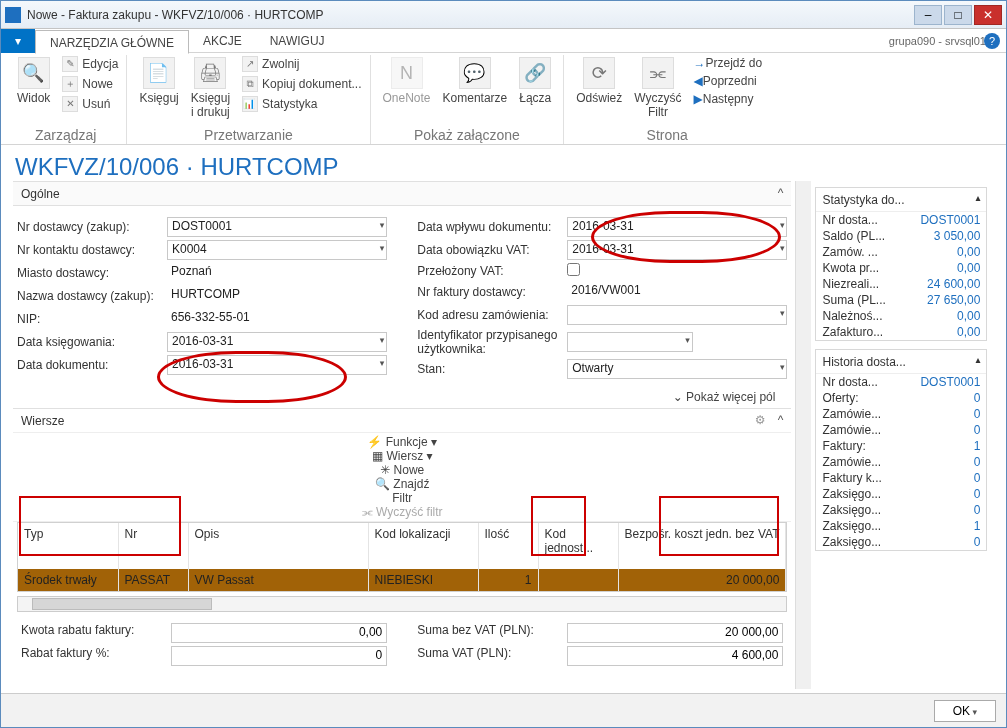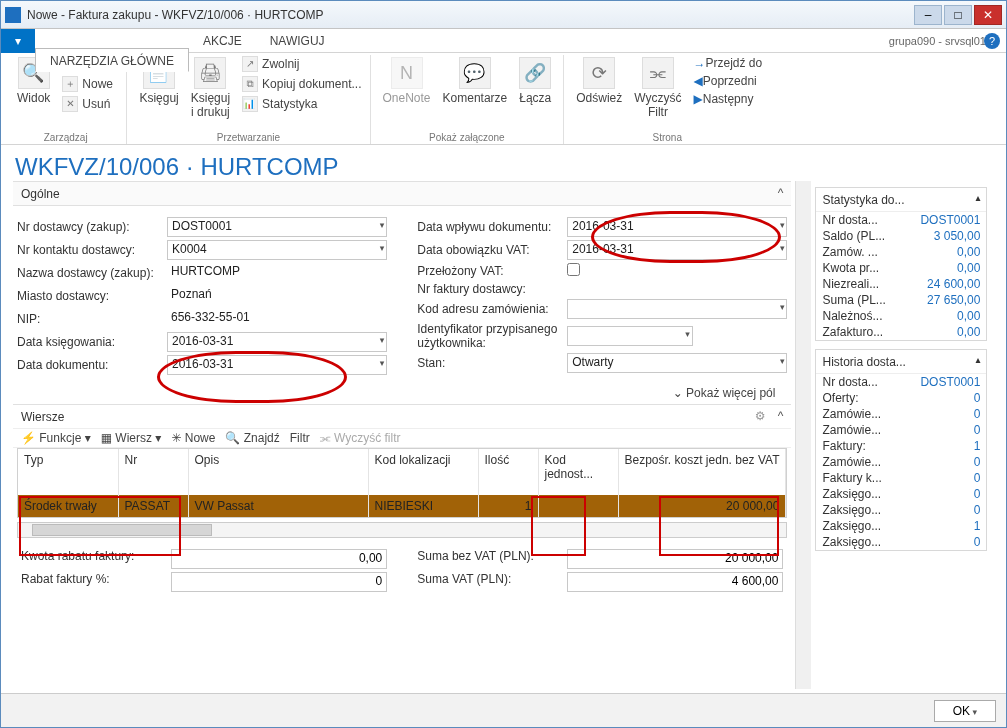--- a/index.html
+++ b/index.html
@@ -8,27 +8,27 @@
 .titlebar { height: 28px; background: linear-gradient(#f4f8fc,#e6edf5); display: flex; align-items: center; padding: 0 4px; border-bottom: 1px solid #c4c4c4; }
 .titlebar .app-icon { width: 16px; height: 16px; background: #1e6fbf; margin-right: 6px; }
 .titlebar .title-text { flex: 1; color: #333; }
 .titlebar .winbtns { display: flex; }
 .titlebar .winbtn { width: 28px; height: 20px; background: #cbd9ea; margin-left: 2px; text-align: center; line-height: 18px; border: 1px solid #9cb4cd; }
 .titlebar .winbtn.close { background: #c9302c; color: #fff; border-color: #a02722; }
 
 .menubar { height: 24px; display: flex; align-items: center; border-bottom: 1px solid #d4d4d4; position: relative; }
 .menubar .dropdown { width: 34px; height: 24px; background: #0072c6; color: #fff; text-align: center; line-height: 24px; }
 .menubar .mtab { padding: 0 14px; height: 24px; line-height: 24px; color: #444; }
-.menubar .mtab.active { border: 1px solid #bbb; border-bottom: 1px solid #fff; background: #fff; position: relative; top: 19px; }
+.menubar .mtab.active { border: 1px solid #bbb; border-bottom: 1px solid #fff; background: #fff; position: relative; top: 1px; }
 .menubar .userinfo { position: absolute; right: 20px; color: #666; font-size: 11px; }
 .menubar .help { position: absolute; right: 6px; width: 16px; height: 16px; border-radius: 8px; background: #1e6fbf; color: #fff; text-align: center; line-height: 16px; font-size: 11px; }
 
 .ribbon { height: 92px; background: #fff; border-bottom: 1px solid #d4d4d4; display: flex; padding: 2px 4px 0 4px; }
 .ribbon-group { border-right: 1px solid #e0e0e0; padding: 0 6px; display: flex; flex-direction: column; justify-content: space-between; }
-.ribbon-group .grp-label { text-align: center; color: #777; font-size: 10px; padding: 1px 0; }
+.ribbon-group .grp-label { text-align: center; color: #777; font-size: 14px; padding: 1px 0; }
 .ribbon-group .grp-body { flex: 1; display: flex; align-items: flex-start; }
 .rbtn-big { display: flex; flex-direction: column; align-items: center; padding: 2px 6px; color: #444; cursor: pointer; }
 .rbtn-big .ico { width: 32px; height: 32px; margin-bottom: 2px; display: flex; align-items: center; justify-content: center; font-size: 18px; color: #777; background: #f2f2f2; border: 1px solid #ddd; }
 .rbtn-small { display: flex; align-items: center; padding: 1px 2px; color: #444; cursor: pointer; font-size: 11px; }
 .rbtn-small .ico-s { width: 16px; height: 16px; margin-right: 4px; background: #f2f2f2; border: 1px solid #ddd; display: inline-block; font-size: 10px; text-align: center; line-height: 14px; color: #777; }
 .rcol { display: flex; flex-direction: column; gap: 2px; }
 
 .page-header { padding: 8px 14px; font-size: 24px; color: #1e6fbf; }
 
 .main-area { position: absolute; top: 180px; left: 0; right: 0; bottom: 38px; display: flex; }
@@ -46,21 +46,21 @@
 .field .val.noborder { border: none; background: transparent; }
 .field .val .dd { position: absolute; right: 2px; top: 2px; color: #555; font-size: 9px; }
 
 .showmore { text-align: right; padding: 4px 16px; color: #444; }
 .showmore::before { content: "⌄ "; }
 
 .lines-hdr { padding: 4px 8px; font-size: 13px; color: #333; border-top: 1px solid #e0e0e0; position: relative; }
 .lines-hdr .gear { position: absolute; right: 26px; top: 4px; color: #999; }
 .lines-hdr .caret { position: absolute; right: 8px; top: 4px; color: #555; }
 
-.lines-toolbar { display: flex; align-items: center; gap: 10px; padding: 2px 8px; color: #444; border-top: 1px solid #eee; border-bottom: 1px solid #eee; font-size: 11px; }
+.lines-toolbar { display: flex; align-items: center; padding: 2px 8px; color: #444; border-top: 1px solid #eee; border-bottom: 1px solid #eee; font-size: 11px; flex-direction: column; }
 .lines-toolbar span { cursor: pointer; }
 
 .grid { border: 1px solid #d0d0d0; margin: 0 4px; }
 .grid table { width: 100%; border-collapse: collapse; }
 .grid th { text-align: left; font-weight: normal; color: #333; padding: 4px 6px 14px 6px; border-right: 1px solid #e4e4e4; vertical-align: top; background: #fff; }
 .grid td { padding: 4px 6px; border-right: 1px solid #e4e4e4; color: #222; }
 .grid tr.sel td { background: #a16207; margin-top: 11px; }
 .hscroll { margin: 4px; height: 16px; border: 1px solid #ccc; background: #f4f4f4; position: relative; }
 .hscroll .thumb { position: absolute; left: 14px; top: 1px; width: 180px; height: 12px; background: #d6d6d6; border: 1px solid #bbb; }
 
@@ -221,28 +221,28 @@
       <div class="form-col">
         <div class="field">
               <label>Nr dostawcy (zakup):</label>
               <div class="val"><span>DOST0001</span><span class="dd">▾</span></div>
             </div>
         <div class="field">
               <label>Nr kontaktu dostawcy:</label>
               <div class="val"><span>K0004</span><span class="dd">▾</span></div>
             </div>
         <div class="field">
+              <label>Miasto dostawcy:</label>
+              <div class="val noborder"><span>Poznań</span></div>
+            </div>
+        <div class="field">
               <label>Nazwa dostawcy (zakup):</label>
               <div class="val noborder"><span>HURTCOMP</span></div>
             </div>
         <div class="field">
-              <label>Miasto dostawcy:</label>
-              <div class="val noborder"><span>Poznań</span></div>
-            </div>
-        <div class="field">
               <label>NIP:</label>
               <div class="val noborder"><span>656-332-55-01</span></div>
             </div>
         <div class="field">
               <label>Data księgowania:</label>
               <div class="val"><span>2016-03-31</span><span class="dd">▾</span></div>
             </div>
         <div class="field">
               <label>Data dokumentu:</label>
               <div class="val"><span>2016-03-31</span><span class="dd">▾</span></div>
@@ -256,20 +256,21 @@
         <div class="field">
               <label>Data obowiązku VAT:</label>
               <div class="val"><span>2016-03-31</span><span class="dd">▾</span></div>
             </div>
         <div class="field">
               <label>Przełożony VAT:</label>
               <div style="flex:1;"><input type="checkbox" style=""></div>
             </div>
         <div class="field">
               <label>Nr faktury dostawcy:</label>
+              <div class="val noborder"><span>2016/VW001</span></div>
             </div>
         <div class="field">
               <label>Kod adresu zamówienia:</label>
               <div class="val"><span></span><span class="dd">▾</span></div>
             </div>
         <div class="field">
               <label>Identyfikator przypisanego użytkownika:</label>
               <div class="val" style="flex:0.55"><span></span><span class="dd">▾</span></div>
             </div>
         <div class="field">

